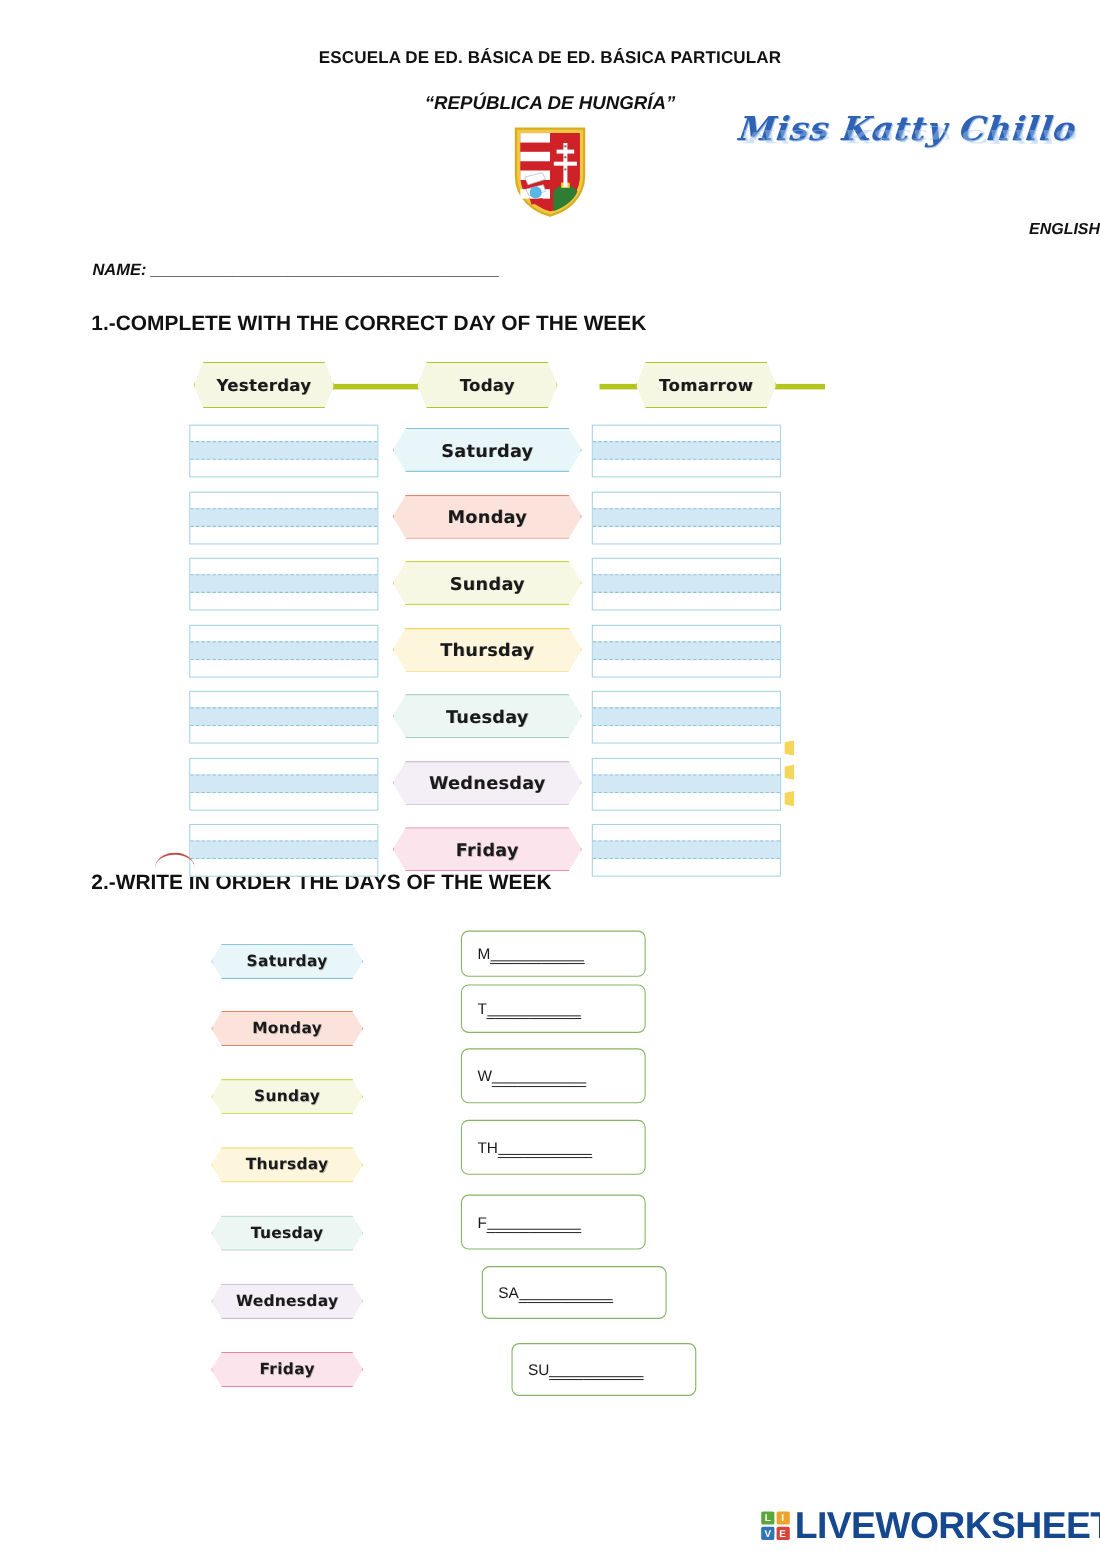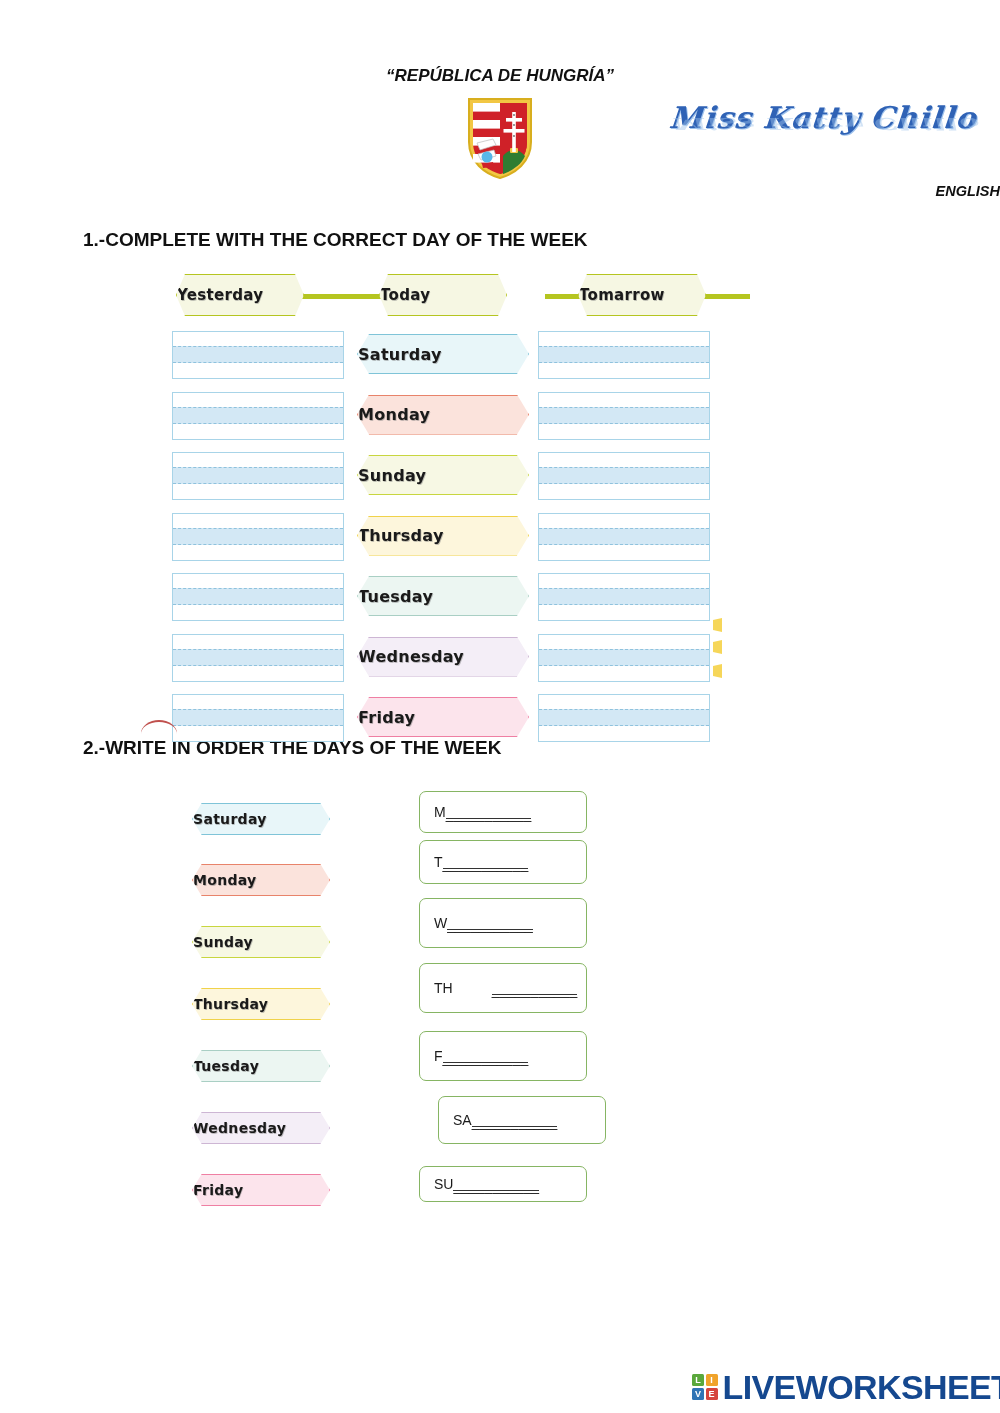--- a/index.html
+++ b/index.html
@@ -115,21 +115,21 @@
     font-size: 19px;
     color: #111;
   }
   #heading-1 { margin-top: 30px; }
 
   
   .banner {
     position: relative;
     display: inline-flex;
     align-items: center;
-    justify-content: flex-start;
+    justify-content: center;
     box-sizing: border-box;
     font-weight: bold;
     font-size: 16px;
     letter-spacing: 0.3px;
     color: #1a1a1a;
     clip-path: polygon(0% 50%, 7% 0%, 93% 0%, 100% 50%, 93% 100%, 7% 100%);
     font-family: "DejaVu Sans", sans-serif;
   }
   .banner-inner {
     position: relative;
@@ -318,20 +318,21 @@
     color: #15488f;
     letter-spacing: -0.6px;
     font-family: "Liberation Sans", sans-serif;
   }
 </style>
 </head>
 <body>
 
 <div class="header">
 
+  <div class="school-name">ESCUELA DE ED. BÁSICA DE ED. BÁSICA PARTICULAR</div>
   <div class="school-sub">“REPÚBLICA DE HUNGRÍA”</div>
 
   <div class="crest-wrap">
     <div class="crest">
       <svg viewBox="0 0 74 84" width="74" height="84" aria-hidden="true">
         <path d="M6 3 H68 V46 C68 66 52 78 37 82 C22 78 6 66 6 46 Z" fill="#f2c744" stroke="#d8ae1e" stroke-width="2"></path>
         <path d="M10 7 H64 V46 C64 64 50 74.5 37 78 C24 74.5 10 64 10 46 Z" fill="#cf2128"></path>
         <g>
           <rect x="10" y="7" width="27" height="8.6" fill="#ffffff"></rect>
           <rect x="10" y="24" width="27" height="8.6" fill="#ffffff"></rect>
@@ -362,20 +363,21 @@
       </svg>
     </div>
   </div>
 
   <div class="signature">
     <div class="sig-text">Miss Katty Chillo</div>
     <div class="sig-reflection">Miss Katty Chillo</div>
   </div>
 
   <div class="exam-sub">ENGLISH</div>
+  <div class="name-line">NAME: ______________________________________</div>
 </div>
 
 <div class="section-heading" id="heading-1">1.-COMPLETE WITH THE CORRECT DAY OF THE WEEK</div>
 
 <div id="section1">
 
   <div class="timeline-row">
     <div class="timeline-bar tl-bar-1"></div>
     <div class="timeline-bar tl-bar-2"></div>
 
@@ -507,33 +509,33 @@
       <span class="blank">___________</span>
     </div>
     <div class="s2-answer" style="top: 49px; height: 44px;">
       <span class="prefix">T</span>
       <span class="blank">___________</span>
     </div>
     <div class="s2-answer" style="top: 107px; height: 50px;">
       <span class="prefix">W</span>
       <span class="blank">___________</span>
     </div>
-    <div class="s2-answer" style="top: 172px; height: 50px; gap: 39px;">
+    <div class="s2-answer" style="top: 172px; height: 50px;">
       <span class="prefix">TH</span>
       <span class="blank">___________</span>
     </div>
     <div class="s2-answer" style="top: 240px; height: 50px;">
       <span class="prefix">F</span>
       <span class="blank">___________</span>
     </div>
     <div class="s2-answer" style="top: 305px; height: 48px; margin-left: 19px;">
       <span class="prefix">SA</span>
       <span class="blank">___________</span>
     </div>
-    <div class="s2-answer" style="top: 375px; height: 36px;">
+    <div class="s2-answer" style="top: 375px; height: 48px; margin-left: 46px;">
       <span class="prefix">SU</span>
       <span class="blank">___________</span>
     </div>
   </div>
 
 <div class="lw-logo">
   <div class="lw-tiles">
     <span class="lw-t-l">L</span>
     <span class="lw-t-i">I</span>
     <span class="lw-t-v">V</span>

